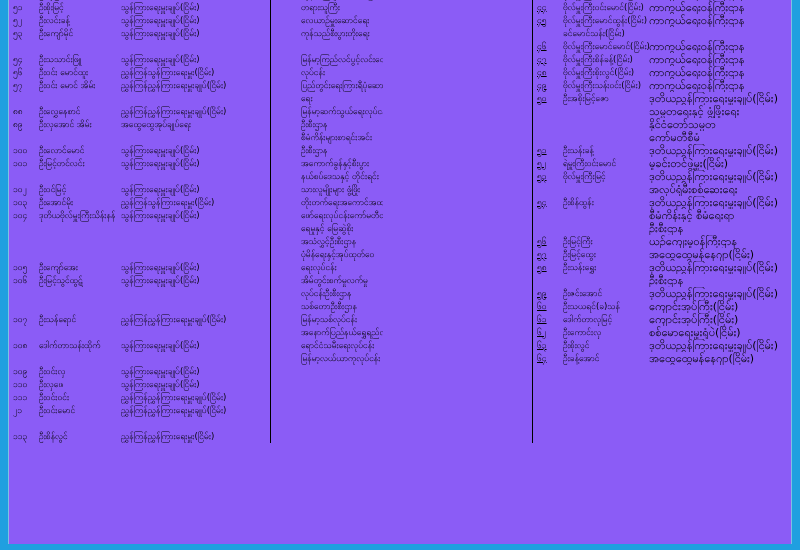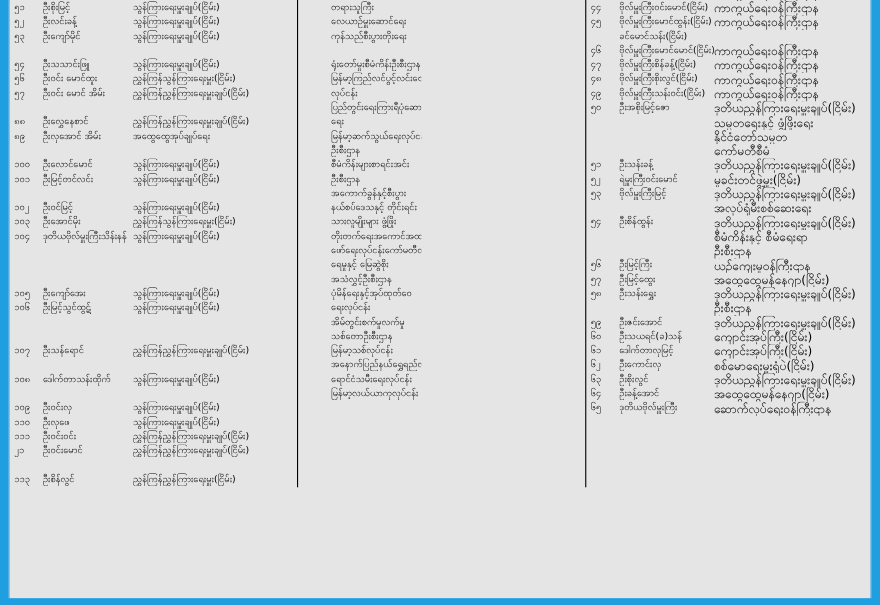--- a/index.html
+++ b/index.html
@@ -12,21 +12,21 @@
     height: 550px;
     overflow: hidden;
     font-family: "DejaVu Sans", "Liberation Sans", sans-serif;
   }
   .page {
     position: absolute;
     left: 8px;
     top: 0px;
     width: 784px;
     height: 544px;
-    background: #e5e5e5;
+    background: #8b5cf6;
     overflow: hidden;
     border-left: 1px solid #7fbfe3;
     border-right: 1px solid #7fbfe3;
     box-sizing: border-box;
   }
   .table {
     position: absolute;
     left: 0;
     top: -12px;
     width: 784px;
@@ -72,21 +72,21 @@
   .desc {
     flex: 1 1 auto;
     font-size: 8.5px;
     line-height: 13px;
     color: #000;
     white-space: nowrap;
     overflow: hidden;
     padding-right: 2px;
   }
   
-  .col.c3 .num { width: 26px; flex: 0 0 26px; }
+  .col.c3 .num { width: 26px; flex: 0 0 26px; text-decoration: underline; }
   .col.c3 .name { width: 86px; flex: 0 0 86px; }
   .col.c3 .desc { font-size: 11px; }
   .edge-left, .edge-right {
     position: absolute;
     top: 0;
     width: 8px;
     height: 550px;
     background: #1f9fe0;
   }
   .edge-left { left: 0; }
@@ -309,25 +309,20 @@
             <div class="name">ကုန်သည်စီးပွားတိုးရေး</div>
             <div class="desc"></div>
           </div>
           <div class="row">
             <div class="num"></div>
             <div class="name"></div>
             <div class="desc"></div>
           </div>
           <div class="row">
             <div class="num"></div>
-            <div class="name">ရုံးတော်မှုးစီမံကိန်းဦးစီးဌာန</div>
-            <div class="desc"></div>
-          </div>
-          <div class="row">
-            <div class="num"></div>
             <div class="name">မြန်မာ့ကြည်လင်ပွင့်လင်းတော်</div>
             <div class="desc"></div>
           </div>
           <div class="row">
             <div class="num"></div>
             <div class="name">လုပ်ငန်း</div>
             <div class="desc"></div>
           </div>
           <div class="row">
             <div class="num"></div>
@@ -400,20 +395,25 @@
             <div class="desc"></div>
           </div>
           <div class="row">
             <div class="num"></div>
             <div class="name">ရေးလုပ်ငန်း</div>
             <div class="desc"></div>
           </div>
           <div class="row">
             <div class="num"></div>
             <div class="name">အိမ်တွင်းစက်မှုလက်မှု</div>
+            <div class="desc"></div>
+          </div>
+          <div class="row">
+            <div class="num"></div>
+            <div class="name">လုပ်ငန်းဦးစီးဌာန</div>
             <div class="desc"></div>
           </div>
           <div class="row">
             <div class="num"></div>
             <div class="name">သစ်တောဦးစီးဌာန</div>
             <div class="desc"></div>
           </div>
           <div class="row">
             <div class="num"></div>
             <div class="name">မြန်မာ့သစ်လုပ်ငန်း</div>
@@ -577,24 +577,19 @@
           <div class="row">
             <div class="num">၆၃</div>
             <div class="name">ဦးစိုးလွင်</div>
             <div class="desc">ဒုတိယညွှန်ကြားရေးမှူးချုပ်(ငြိမ်း)</div>
           </div>
           <div class="row">
             <div class="num">၆၄</div>
             <div class="name">ဦးခန့်အောင်</div>
             <div class="desc">အထွေထွေမန်နေဂျာ(ငြိမ်း)</div>
           </div>
-          <div class="row">
-            <div class="num">၆၅</div>
-            <div class="name">ဒုတိယဗိုလ်မှူးကြီး</div>
-            <div class="desc">ဆောက်လုပ်ရေးဝန်ကြီးဌာန</div>
-          </div>
         </div>
     </div>
 
   </div>
 </div>
 
 <div class="edge-bottom"></div>
 
 </body></html>

